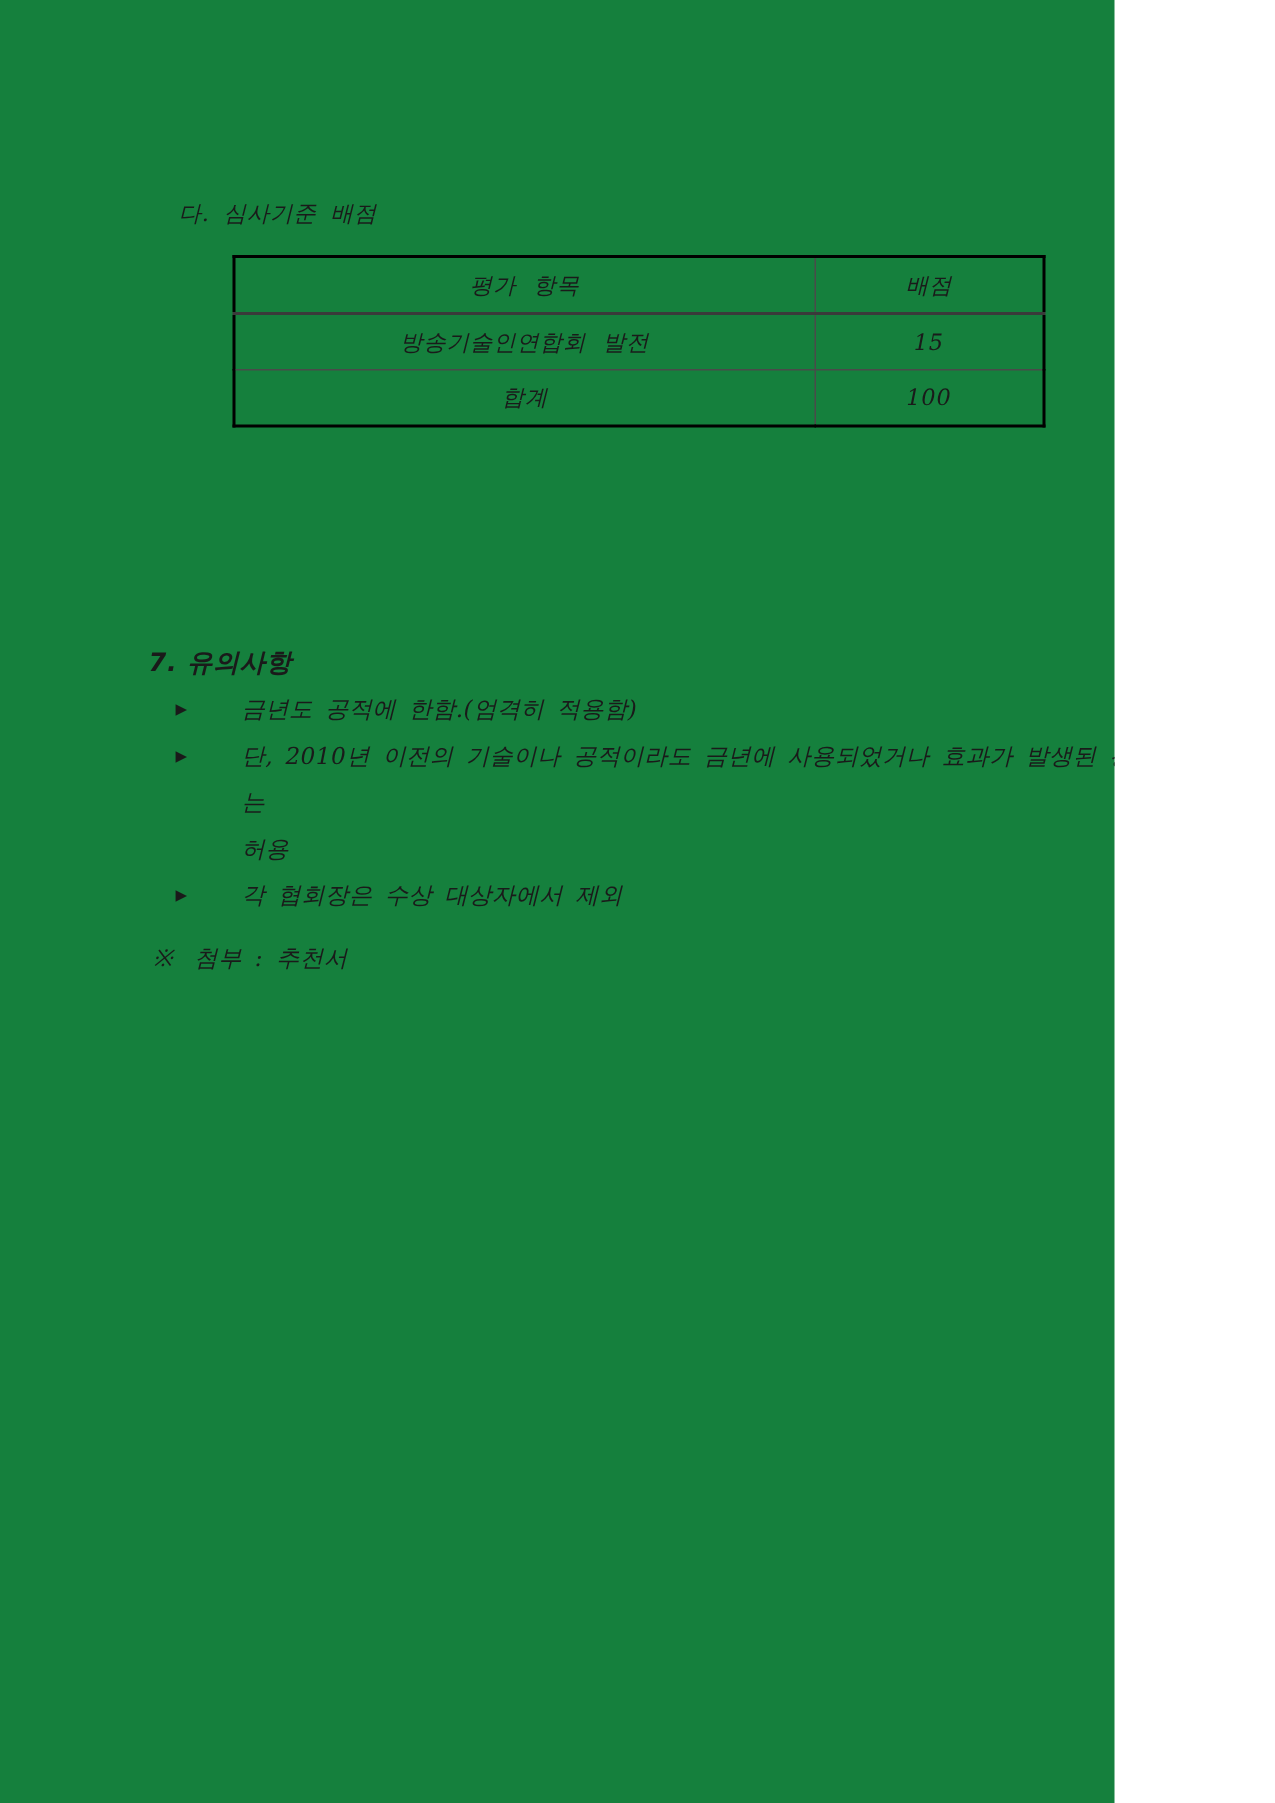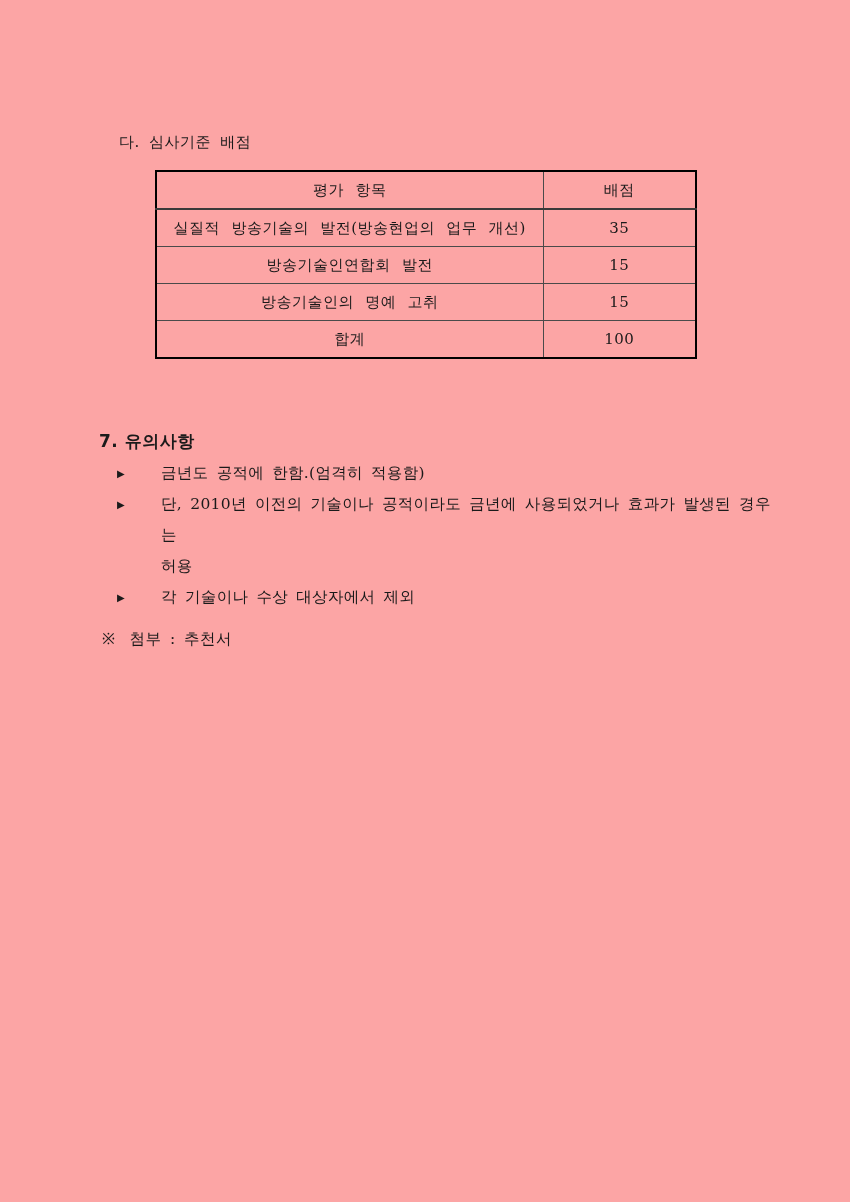--- a/index.html
+++ b/index.html
@@ -2,26 +2,27 @@
 <html><head>
 <meta charset="utf-8">
 <style>
   html, body {
     margin: 0;
     padding: 0;
     background: #ffffff;
   }
   .page {
     position: relative;
-    width: 850px;
+    width: 743px;
     height: 1202px;
-    background: #fca5a5;
+    background: #15803d;
     font-family: "DejaVu Serif", "Liberation Serif", serif;
     color: #1a1a1a;
     overflow: hidden;
+    font-style: italic;
   }
 
   
   .sec-c-title {
     position: absolute;
     left: 119px;
     top: 133px;
     font-size: 15px;
     letter-spacing: 0.5px;
     word-spacing: 4px;
@@ -117,29 +118,21 @@
       <col class="col-score">
     </colgroup>
     <thead>
       <tr>
         <th>평가 항목</th>
         <th>배점</th>
       </tr>
     </thead>
     <tbody>
       <tr>
-        <td>실질적 방송기술의 발전(방송현업의 업무 개선)</td>
-        <td>35</td>
-      </tr>
-      <tr>
         <td>방송기술인연합회 발전</td>
-        <td>15</td>
-      </tr>
-      <tr>
-        <td>방송기술인의 명예 고취</td>
         <td>15</td>
       </tr>
       <tr>
         <td>합계</td>
         <td>100</td>
       </tr>
     </tbody>
   </table>
 
   <div class="sec7-title">7. 유의사항</div>
@@ -149,21 +142,21 @@
       <span class="bullet-marker">▶</span>
       <span class="bullet-text">금년도 공적에 한함.(엄격히 적용함)</span>
     </div>
     <div class="bullet-row">
       <span class="bullet-marker">▶</span>
       <span class="bullet-text">단, 2010년 이전의 기술이나 공적이라도 금년에 사용되었거나 효과가 발생된 경우는
 허용</span>
     </div>
     <div class="bullet-row">
       <span class="bullet-marker">▶</span>
-      <span class="bullet-text">각 기술이나 수상 대상자에서 제외</span>
+      <span class="bullet-text">각 협회장은 수상 대상자에서 제외</span>
     </div>
   </div>
 
   <div class="attach-note">
     <span class="attach-marker">※</span>
     <span>첨부 : 추천서</span>
   </div>
 
 </div>
 

